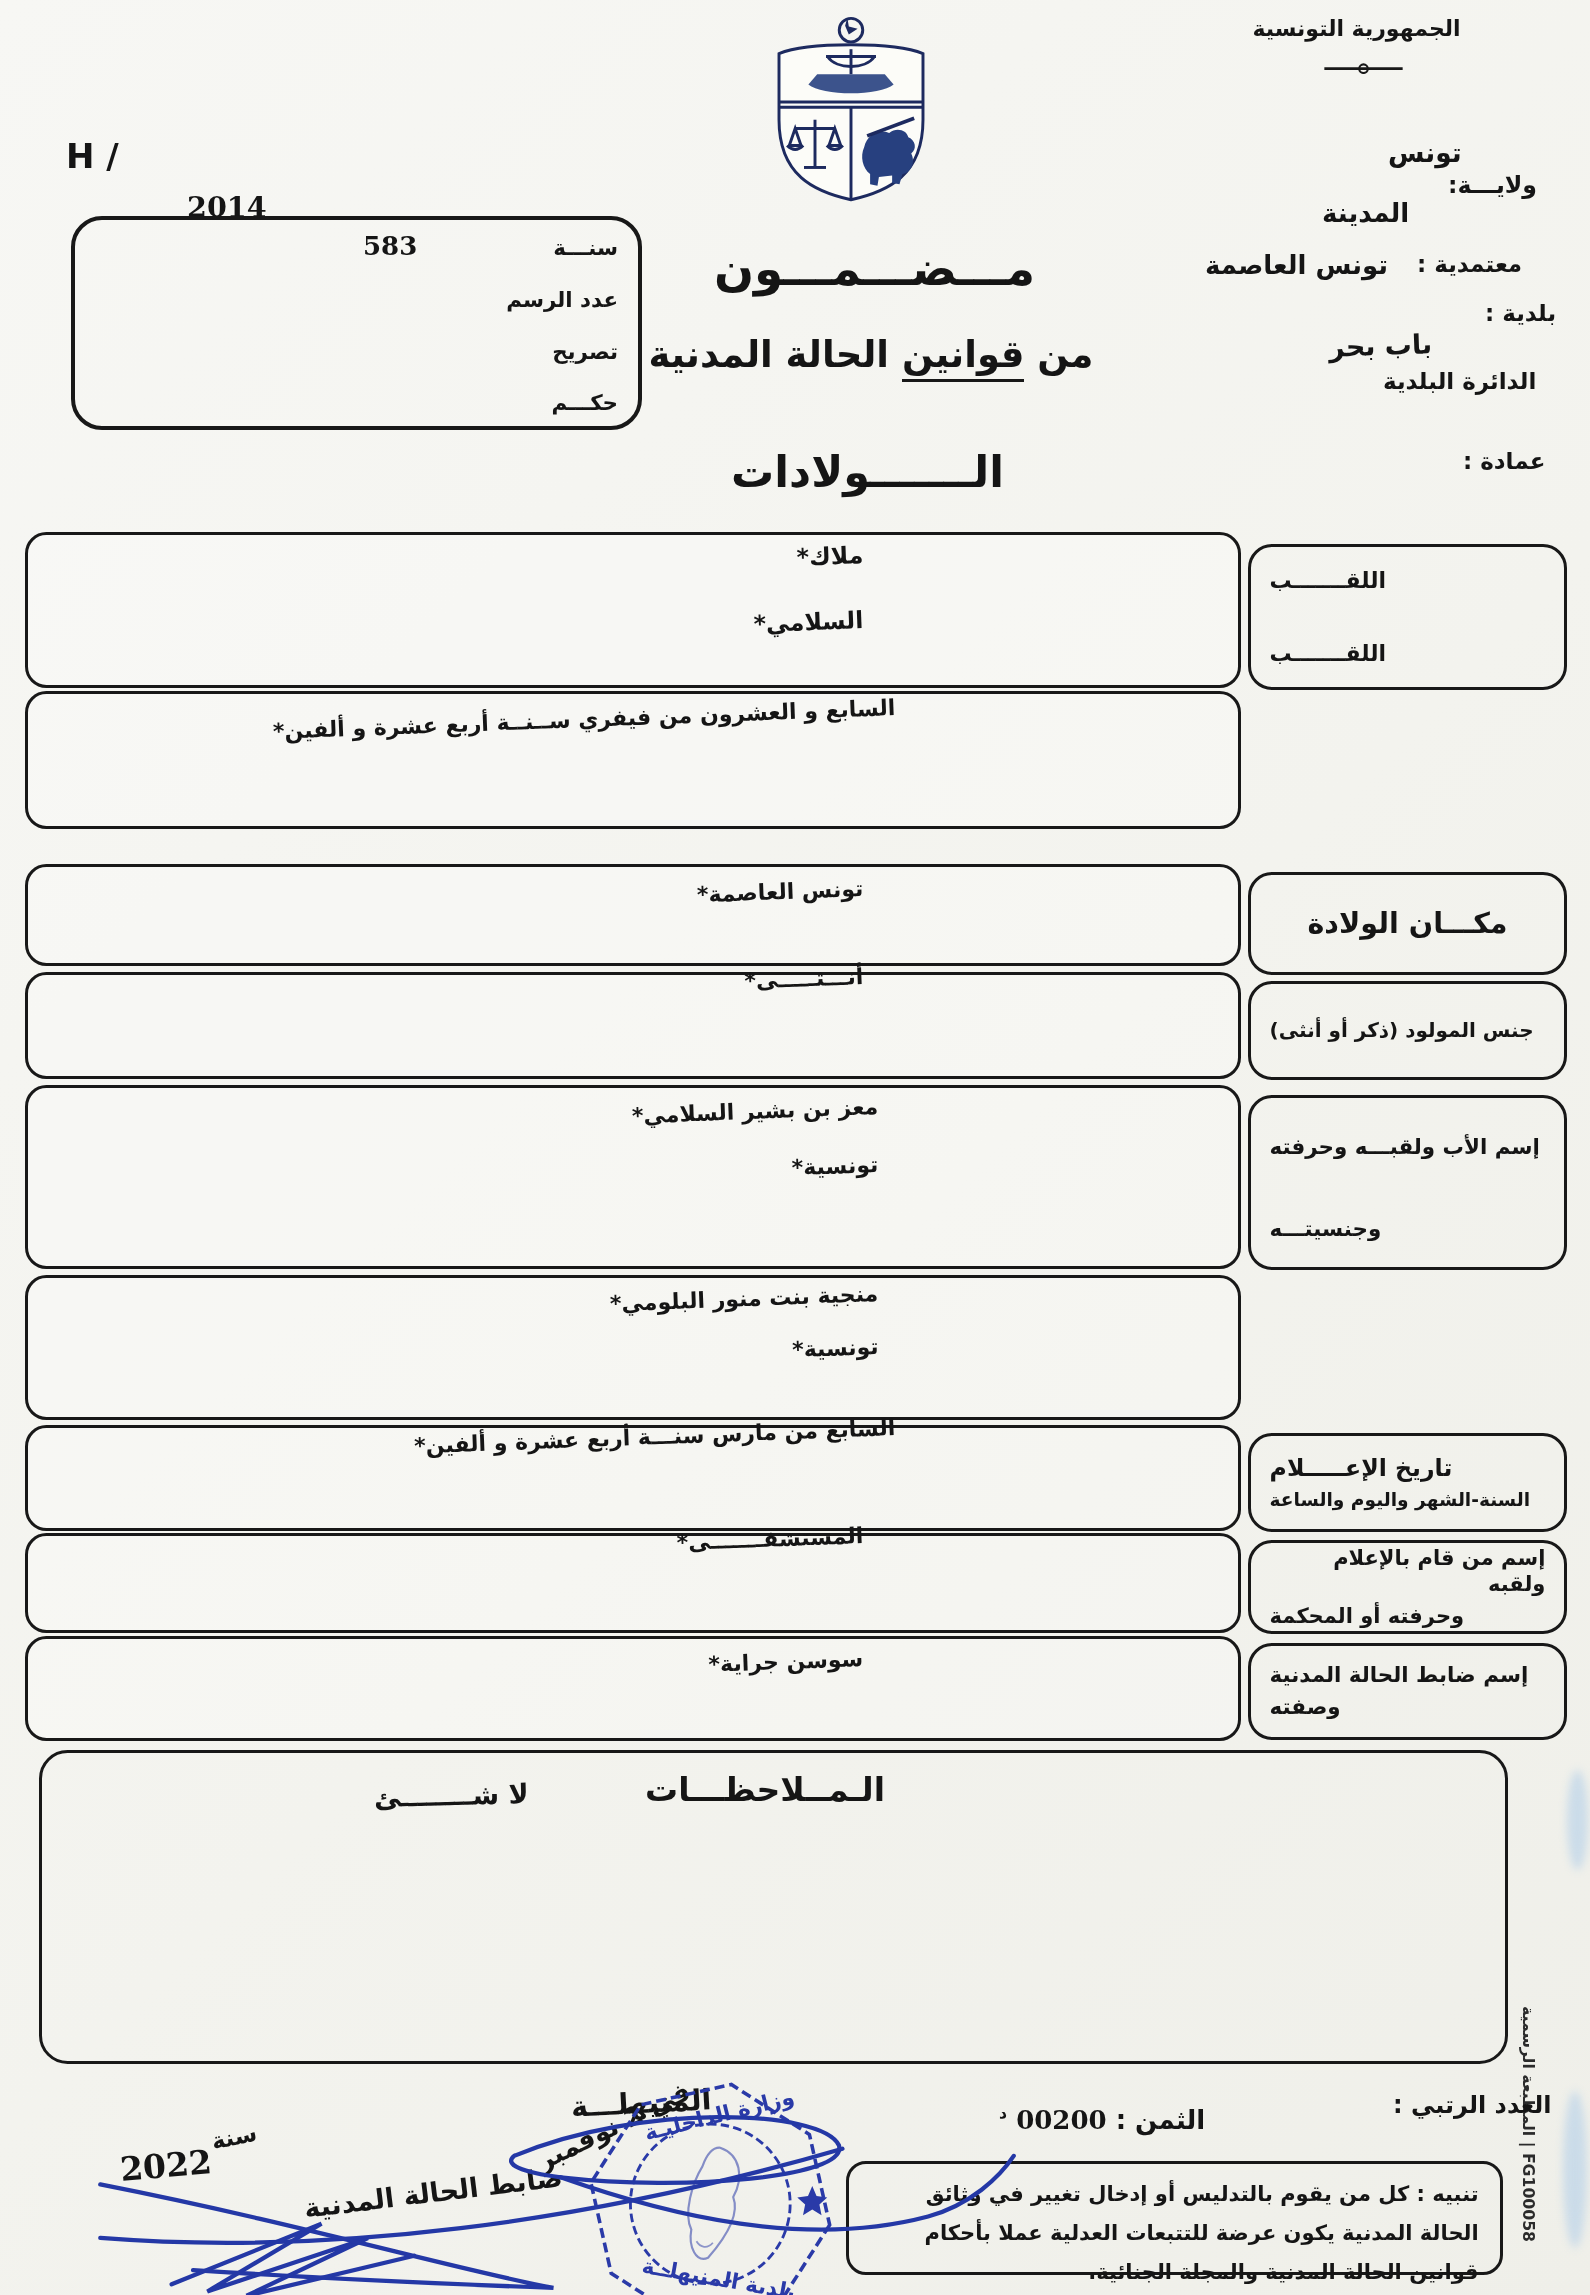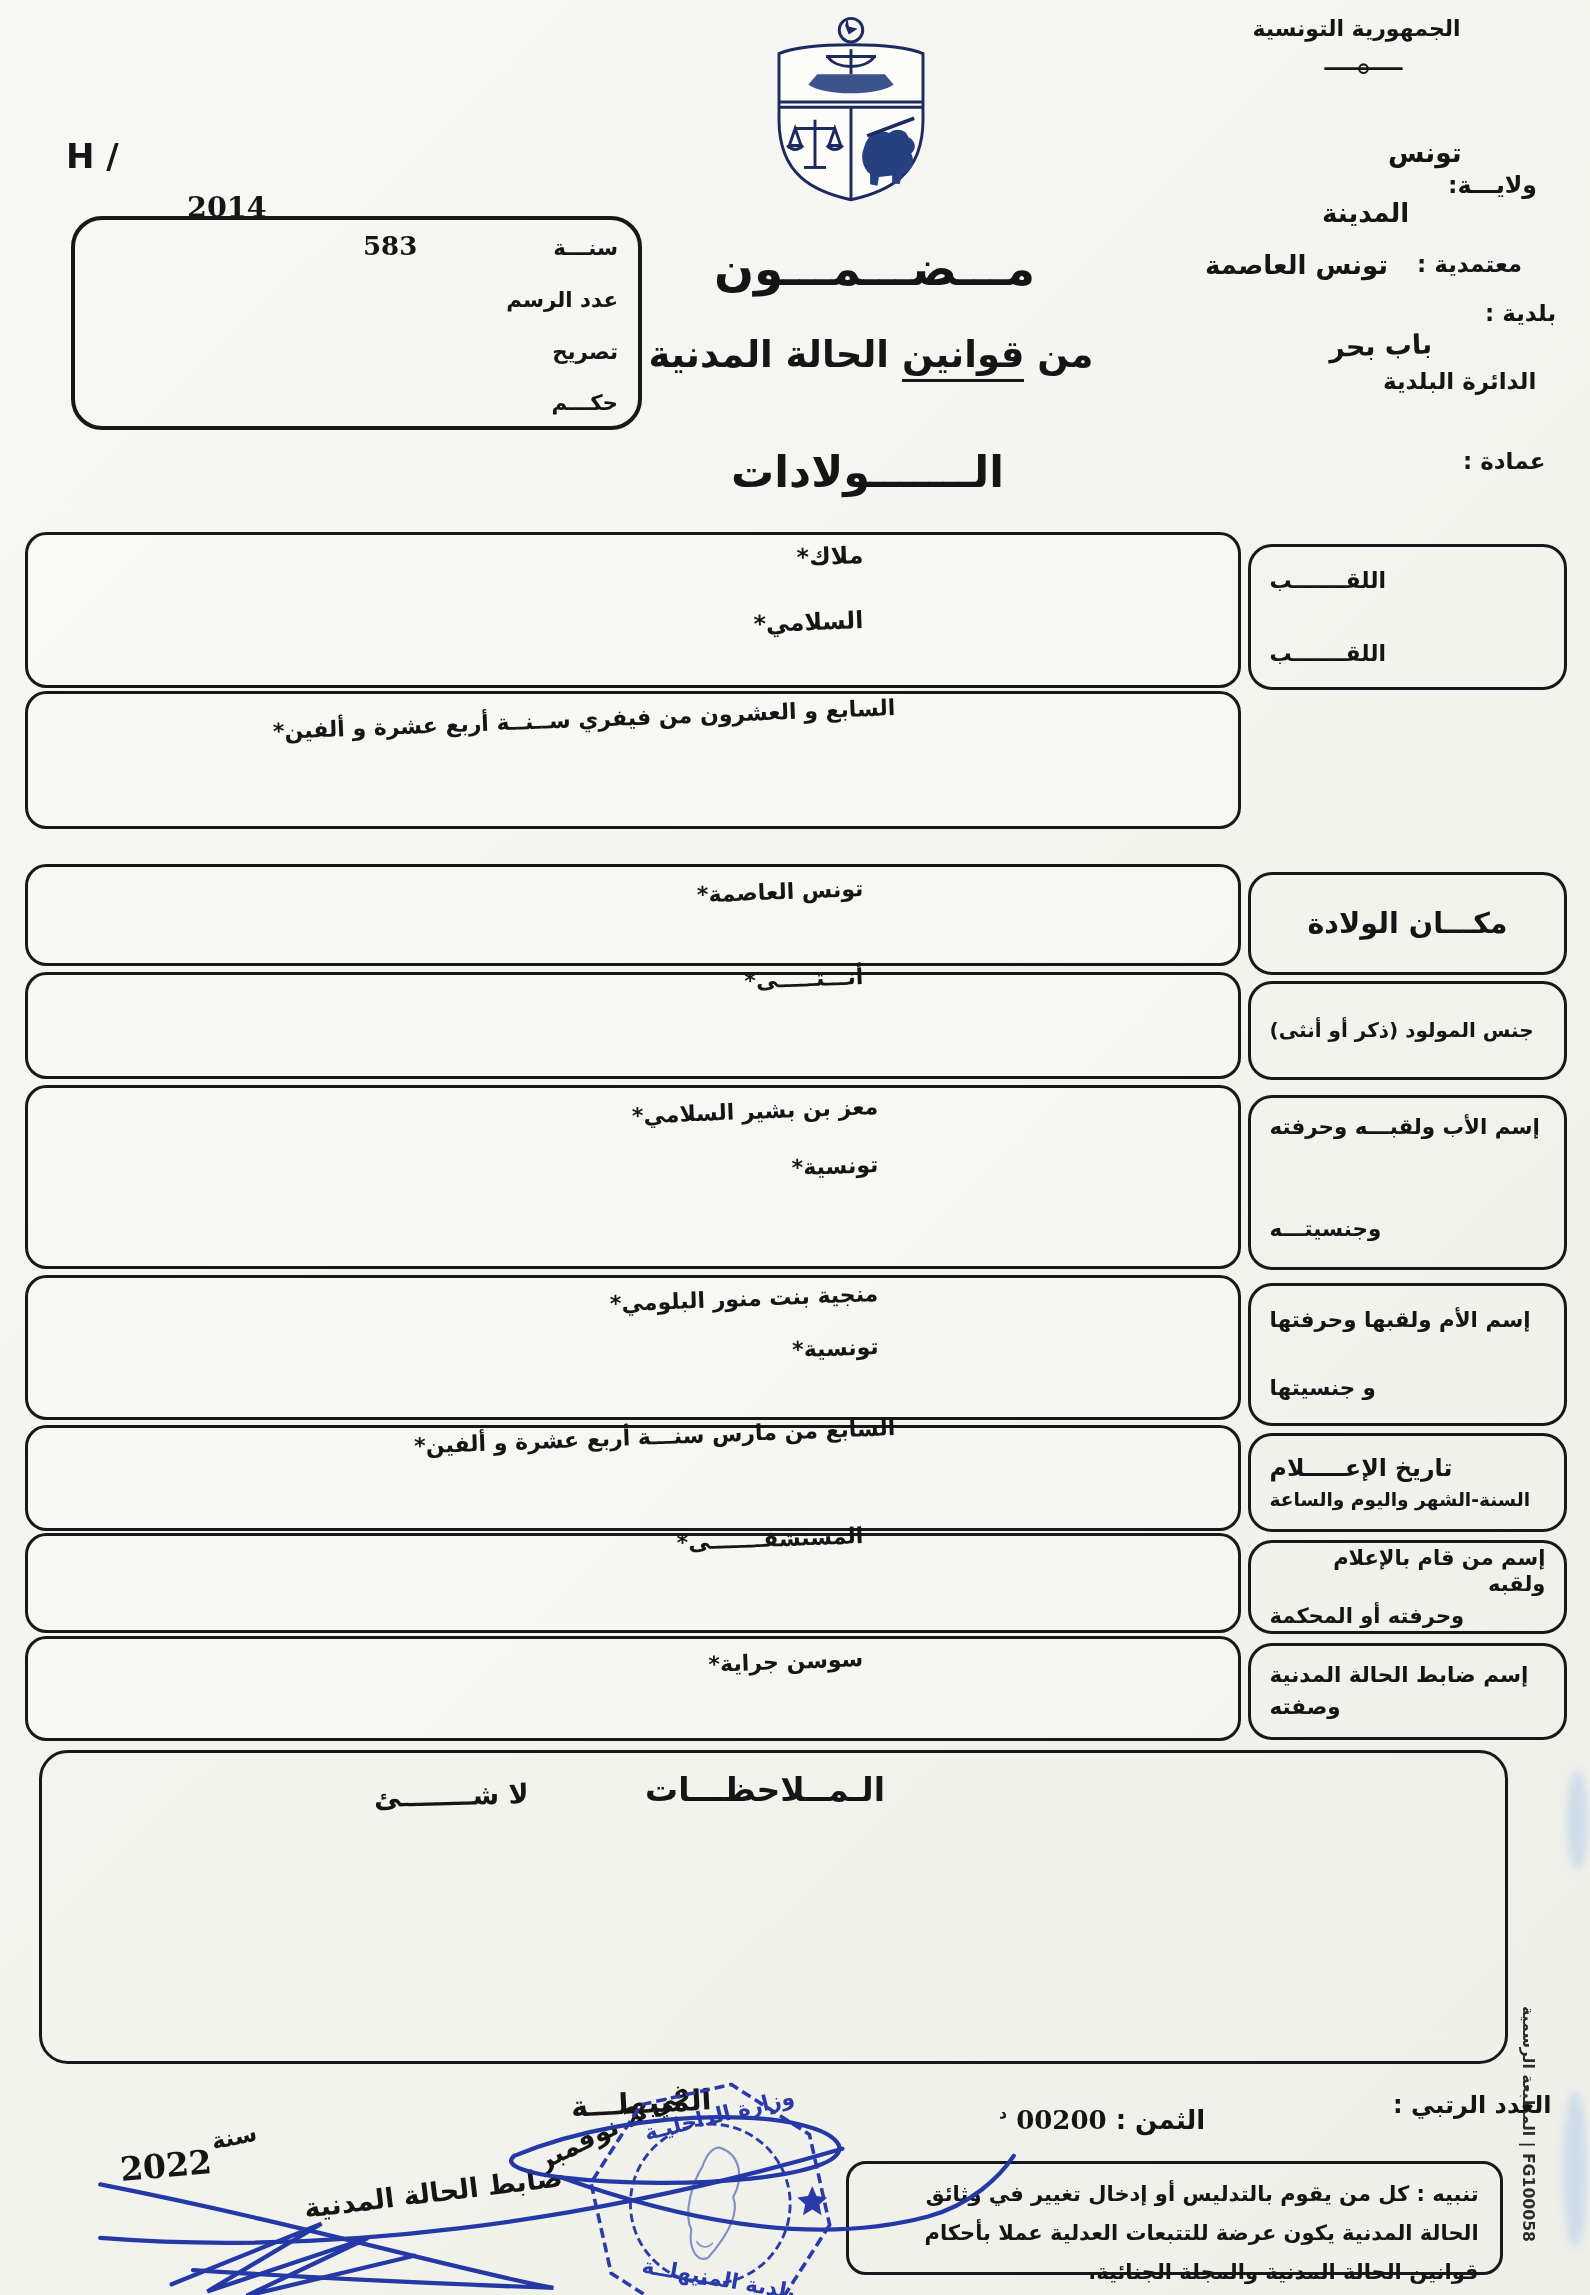--- a/index.html
+++ b/index.html
@@ -133,34 +133,30 @@
   <div class="lbox" style="top:981px;height:99px;justify-content:center;">
     <span style="font-size:20px;">جنس المولود (ذكر أو أنثى)</span>
   </div>
 
   <div class="vbox" style="top:1085px;height:178px;">
     <div class="vwrap" style="padding-right:360px;">
       <span class="vline">معز بن بشير السلامي*</span>
       <span class="vline" style="margin-top:33px;margin-left:43px;">تونسية*</span>
     </div>
   </div>
-  <div class="lbox" style="top:1095px;height:175px;justify-content:space-between;padding-top:16px;padding-bottom:24px;">
+  <div class="lbox" style="top:1095px;height:175px;justify-content:space-between;padding-top:36px;padding-bottom:24px;">
     <span style="font-size:21.4px;">إسم الأب ولقبـــه وحرفته</span>
     <span style="font-size:21.4px;">وجنسيتـــه</span>
   </div>
 
   <div class="vbox" style="top:1275px;height:139px;">
     <div class="vwrap" style="padding-right:360px;">
       <span class="vline" style="margin-top:-2.9px;">منجية بنت منور البلومي*</span>
       <span class="vline" style="margin-top:28.6px;margin-left:28.6px;">تونسية*</span>
     </div>
-  </div>
-  <div class="lbox" style="top:1283px;height:143px;justify-content:space-between;padding-top:21.4px;padding-bottom:21.4px;">
-    <span style="font-size:21.4px;">إسم الأم ولقبها وحرفتها</span>
-    <span style="font-size:21.4px;">و جنسيتها</span>
   </div>
 
   <div class="vbox" style="top:1425px;height:100px;">
     <div class="vwrap" style="padding-right:343px;">
       <span class="vline" style="margin-top:-18.6px;">السابع من مارس سنـــة أربع عشرة و ألفين*</span>
     </div>
   </div>
   <div class="lbox" style="top:1433px;height:99px;justify-content:center;gap:4.3px;">
     <span style="font-size:23.6px;">تاريخ الإعـــــلام</span>
     <span style="font-size:18.6px;">السنة-الشهر واليوم والساعة</span>

